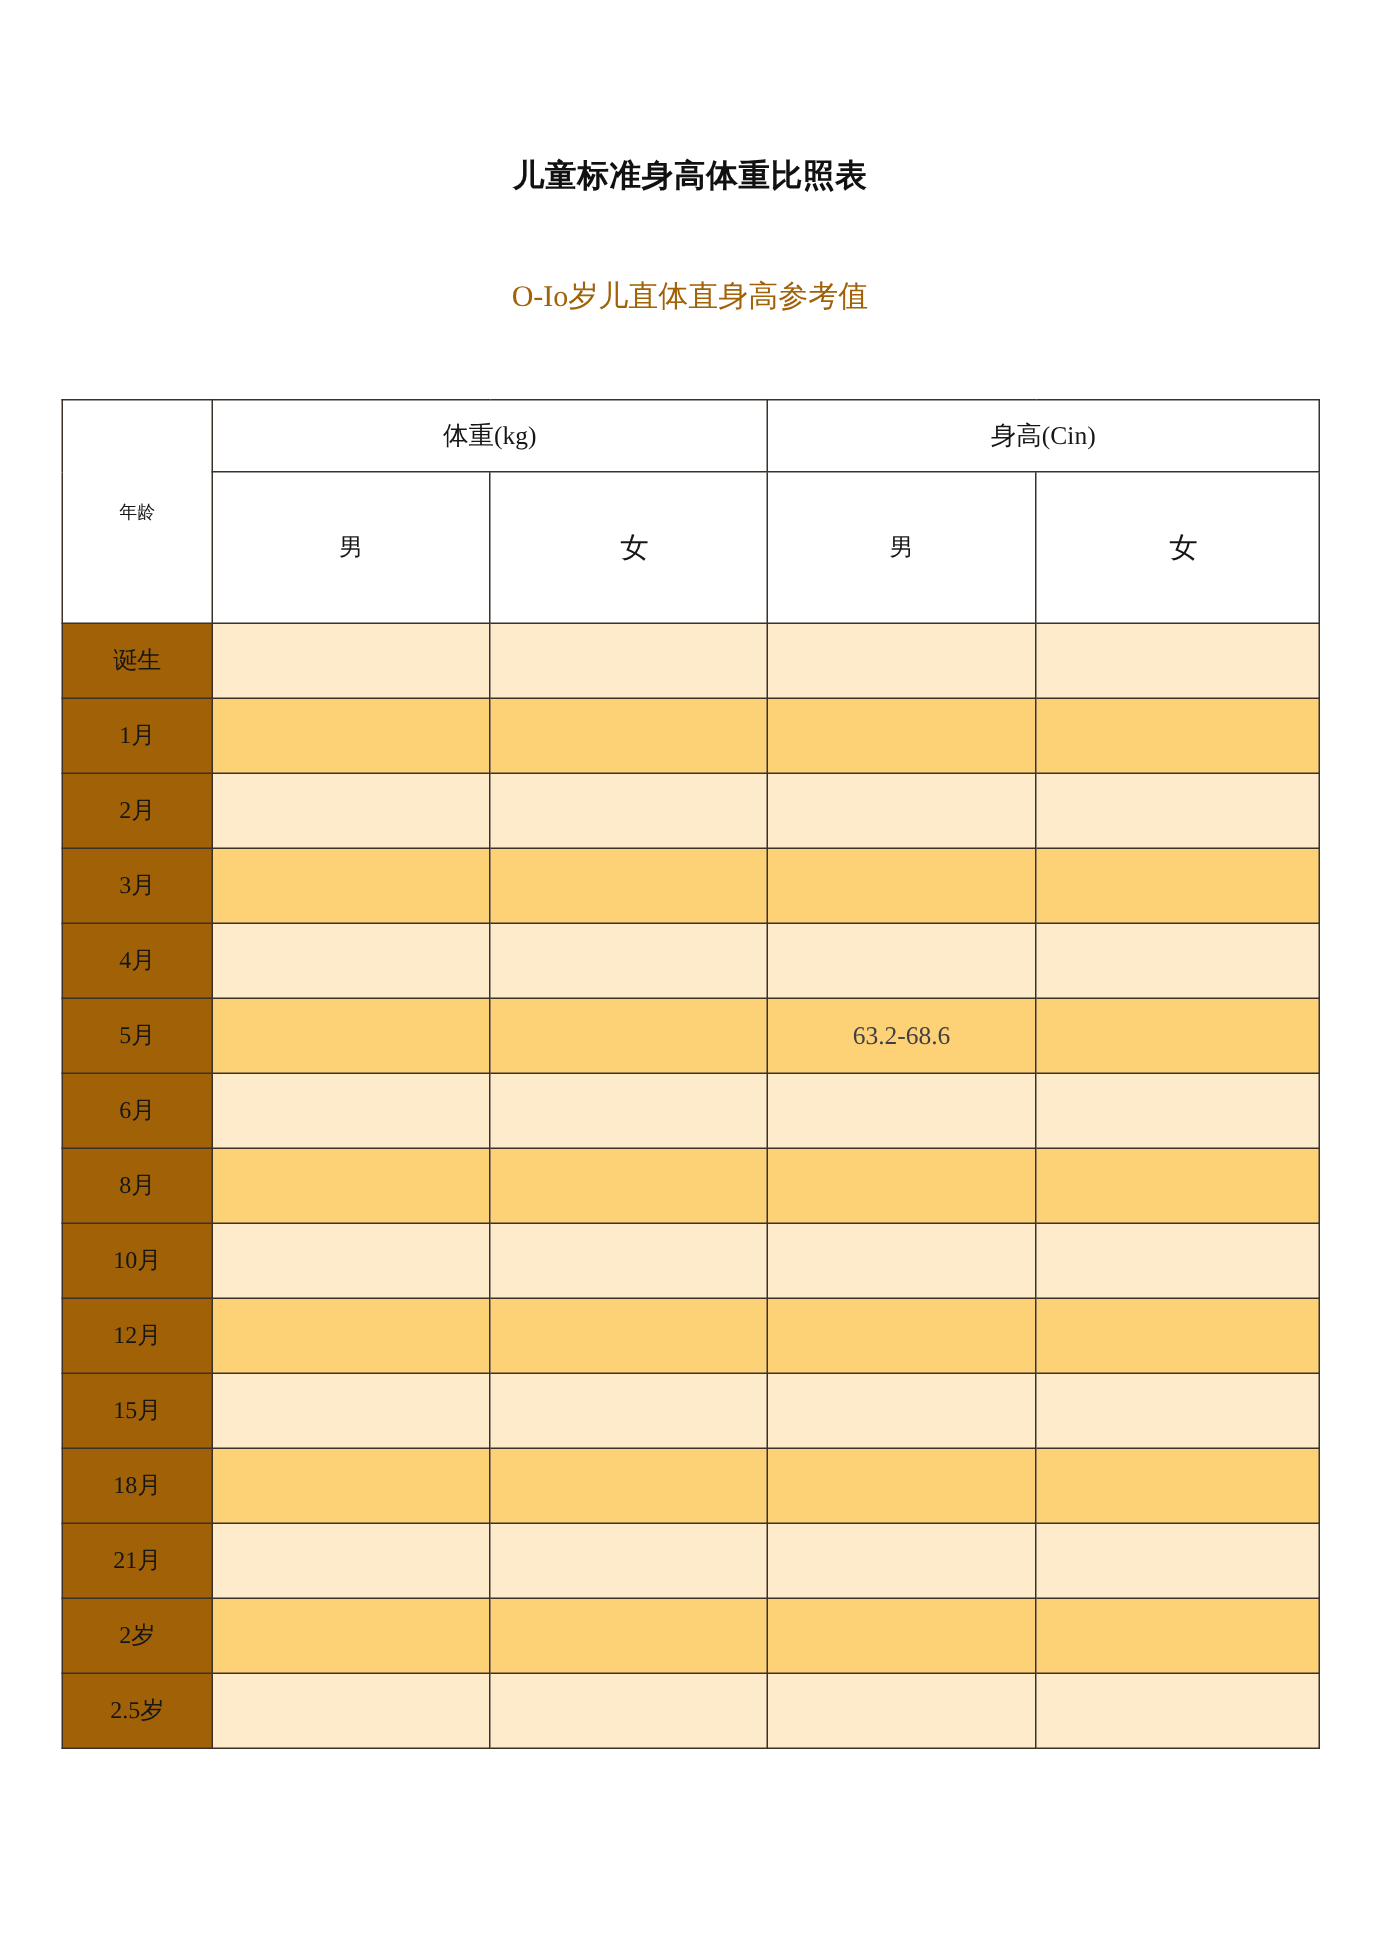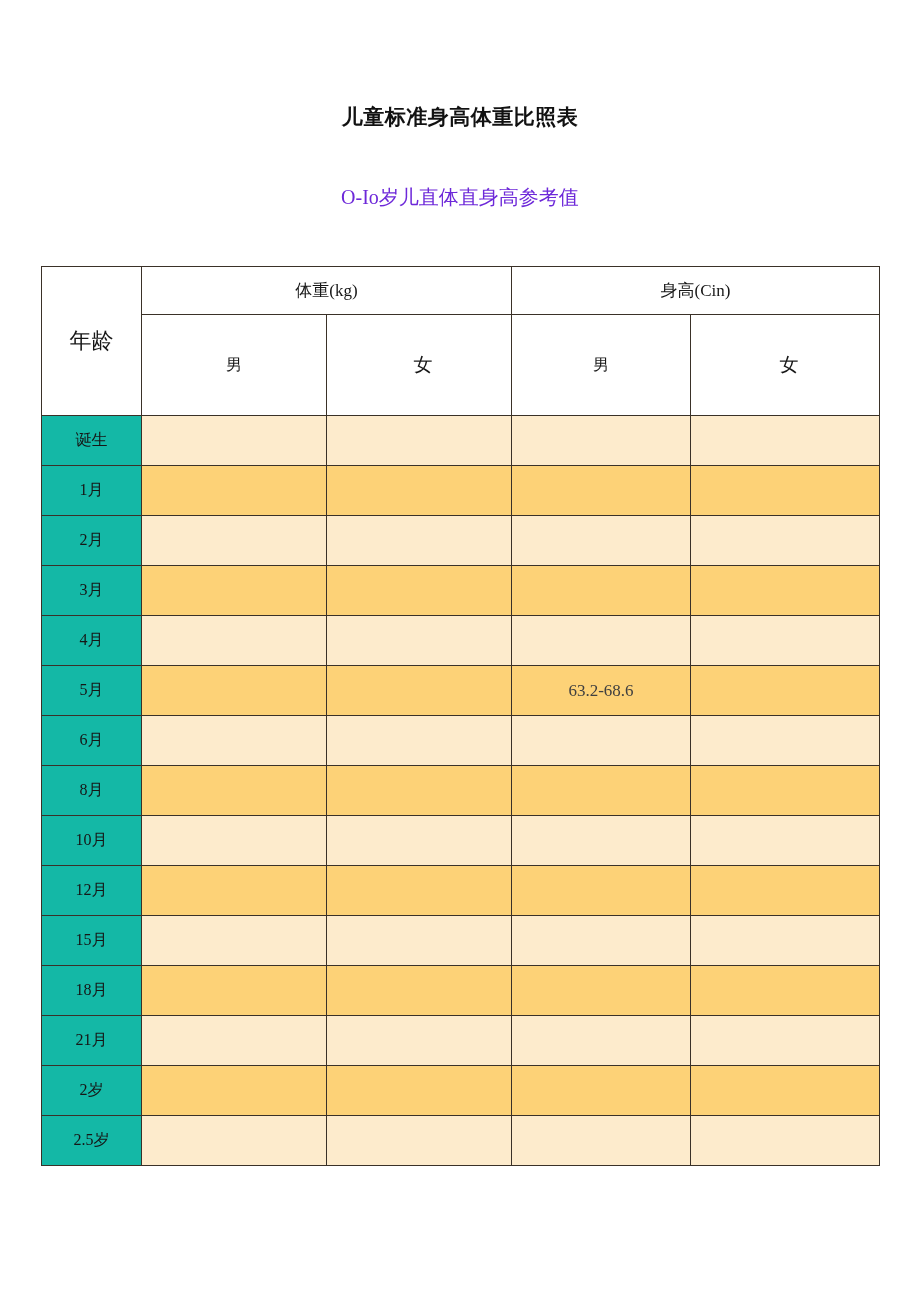--- a/index.html
+++ b/index.html
@@ -40,21 +40,21 @@
 
   .doc-subtitle {
     position: absolute;
     top: 184px;
     left: 0;
     width: 920px;
     text-align: center;
     font-family: "Liberation Serif", "DejaVu Serif", serif;
     font-size: 20px;
     font-weight: 400;
-    color: #6d28d9;
+    color: #a16207;
     white-space: nowrap;
   }
 
   
   .table-wrap {
     position: absolute;
     left: 41px;
     top: 266px;
     width: 838px;
   }
@@ -87,21 +87,21 @@
   .hdr-group {
     height: 48px;
     font-size: 17px;
     background: #ffffff;
     font-family: "Liberation Serif", "DejaVu Serif", serif;
   }
 
   
   .hdr-age {
     background: #ffffff;
-    font-size: 22px;
+    font-size: 12px;
     vertical-align: middle;
     font-family: "Liberation Serif", "DejaVu Serif", serif;
   }
 
   
   .hdr-sub {
     height: 101px;
     background: #ffffff;
   }
   .hdr-sub td {
@@ -112,21 +112,21 @@
   }
   .hdr-sub td.sub-f {
     font-size: 19px;
     padding-left: 8px;
   }
 
   
   tbody tr { height: 50px; }
 
   td.age-label {
-    background: #14b8a6;
+    background: #a16207;
     font-size: 16px;
     text-align: center;
   }
 
   td.cell { }
 
   tr.row-light td.cell { background: #fdebcc; }
   tr.row-dark  td.cell { background: #fdd277; }
 
   td.cell .val {

